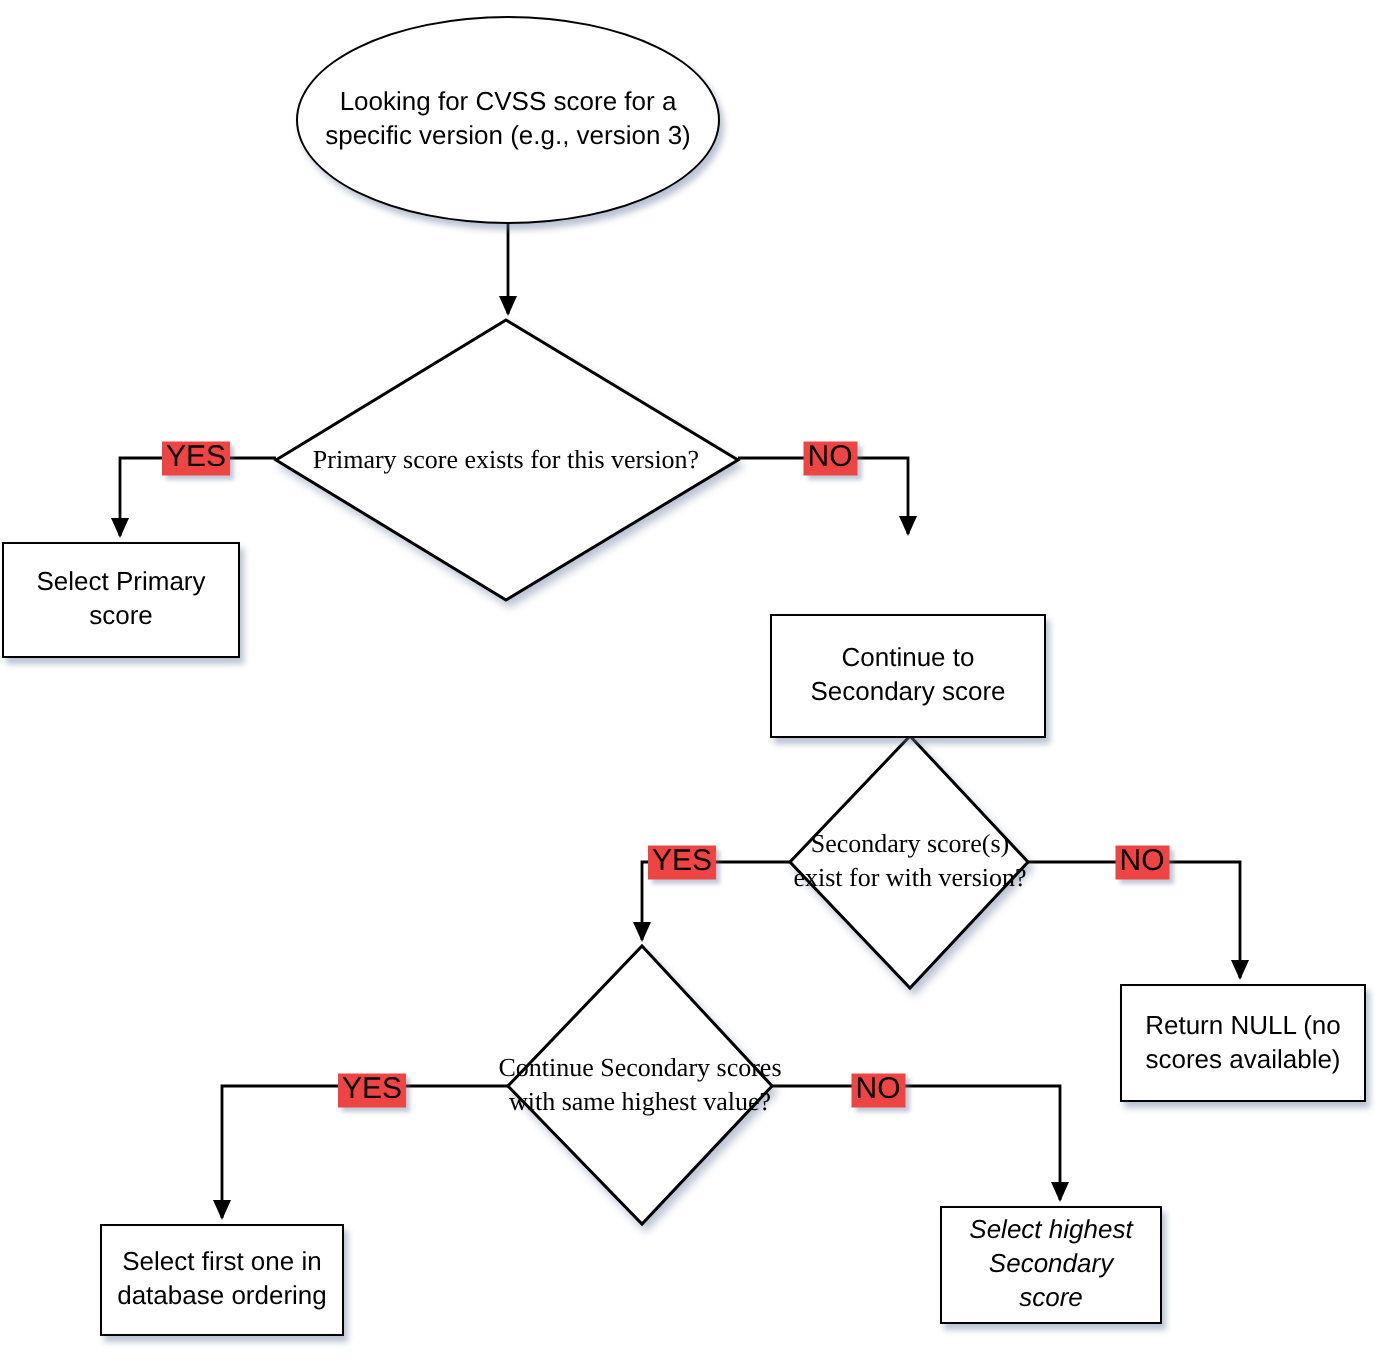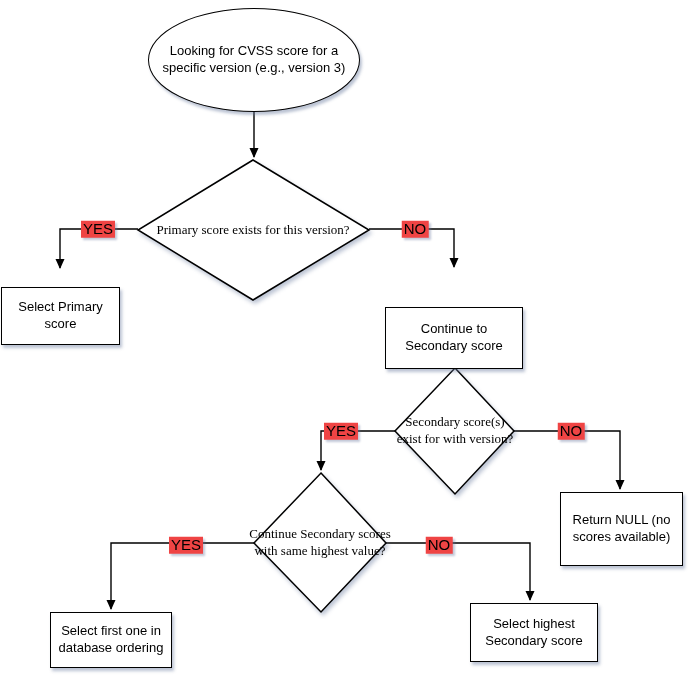--- a/index.html
+++ b/index.html
@@ -88,33 +88,33 @@
   <div class="node diamond-text" style="left:153px; top:200px; width:200px; height:60px;">
     <span>Primary score exists for this version?</span>
   </div>
   <div class="node diamond-text" style="left:396px; top:391px; width:118px; height:80px;">
     <span>Secondary score(s) exist for with version?</span>
   </div>
   <div class="node diamond-text" style="left:248px; top:503px; width:144px; height:80px;">
     <span>Continue Secondary scores with same highest value?</span>
   </div>
 
-  <div class="node box" style="left:1px; top:271px; width:119px; height:58px;margin-top:16px;">
+  <div class="node box" style="left:1px; top:271px; width:119px; height:58px;">
     <span>Select Primary score</span>
   </div>
   <div class="node box" style="left:385px; top:270px; width:138px; height:62px;margin-top:37px;">
     <span>Continue to Secondary score</span>
   </div>
-  <div class="node box" style="left:560px; top:492px; width:123px; height:74px;">
+  <div class="node box" style="left:560px; top:492px; width:123px; height:59px;">
     <span>Return NULL (no scores available)</span>
   </div>
   <div class="node box" style="left:50px; top:612px; width:122px; height:56px;">
     <span>Select first one in database ordering</span>
   </div>
-  <div class="node box" style="left:470px; top:603px; width:128px; height:59px;">
+  <div class="node box" style="left:470px; top:603px; width:111px; height:59px;font-style:italic;">
     <span>Select highest Secondary score</span>
   </div>
 
   <div class="edge-label" style="left:98px; top:229px;">YES</div>
   <div class="edge-label" style="left:415px; top:229px;">NO</div>
   <div class="edge-label" style="left:341px; top:431px;">YES</div>
   <div class="edge-label" style="left:571px; top:431px;">NO</div>
   <div class="edge-label" style="left:186px; top:545px;">YES</div>
   <div class="edge-label" style="left:439px; top:545px;">NO</div>
 

